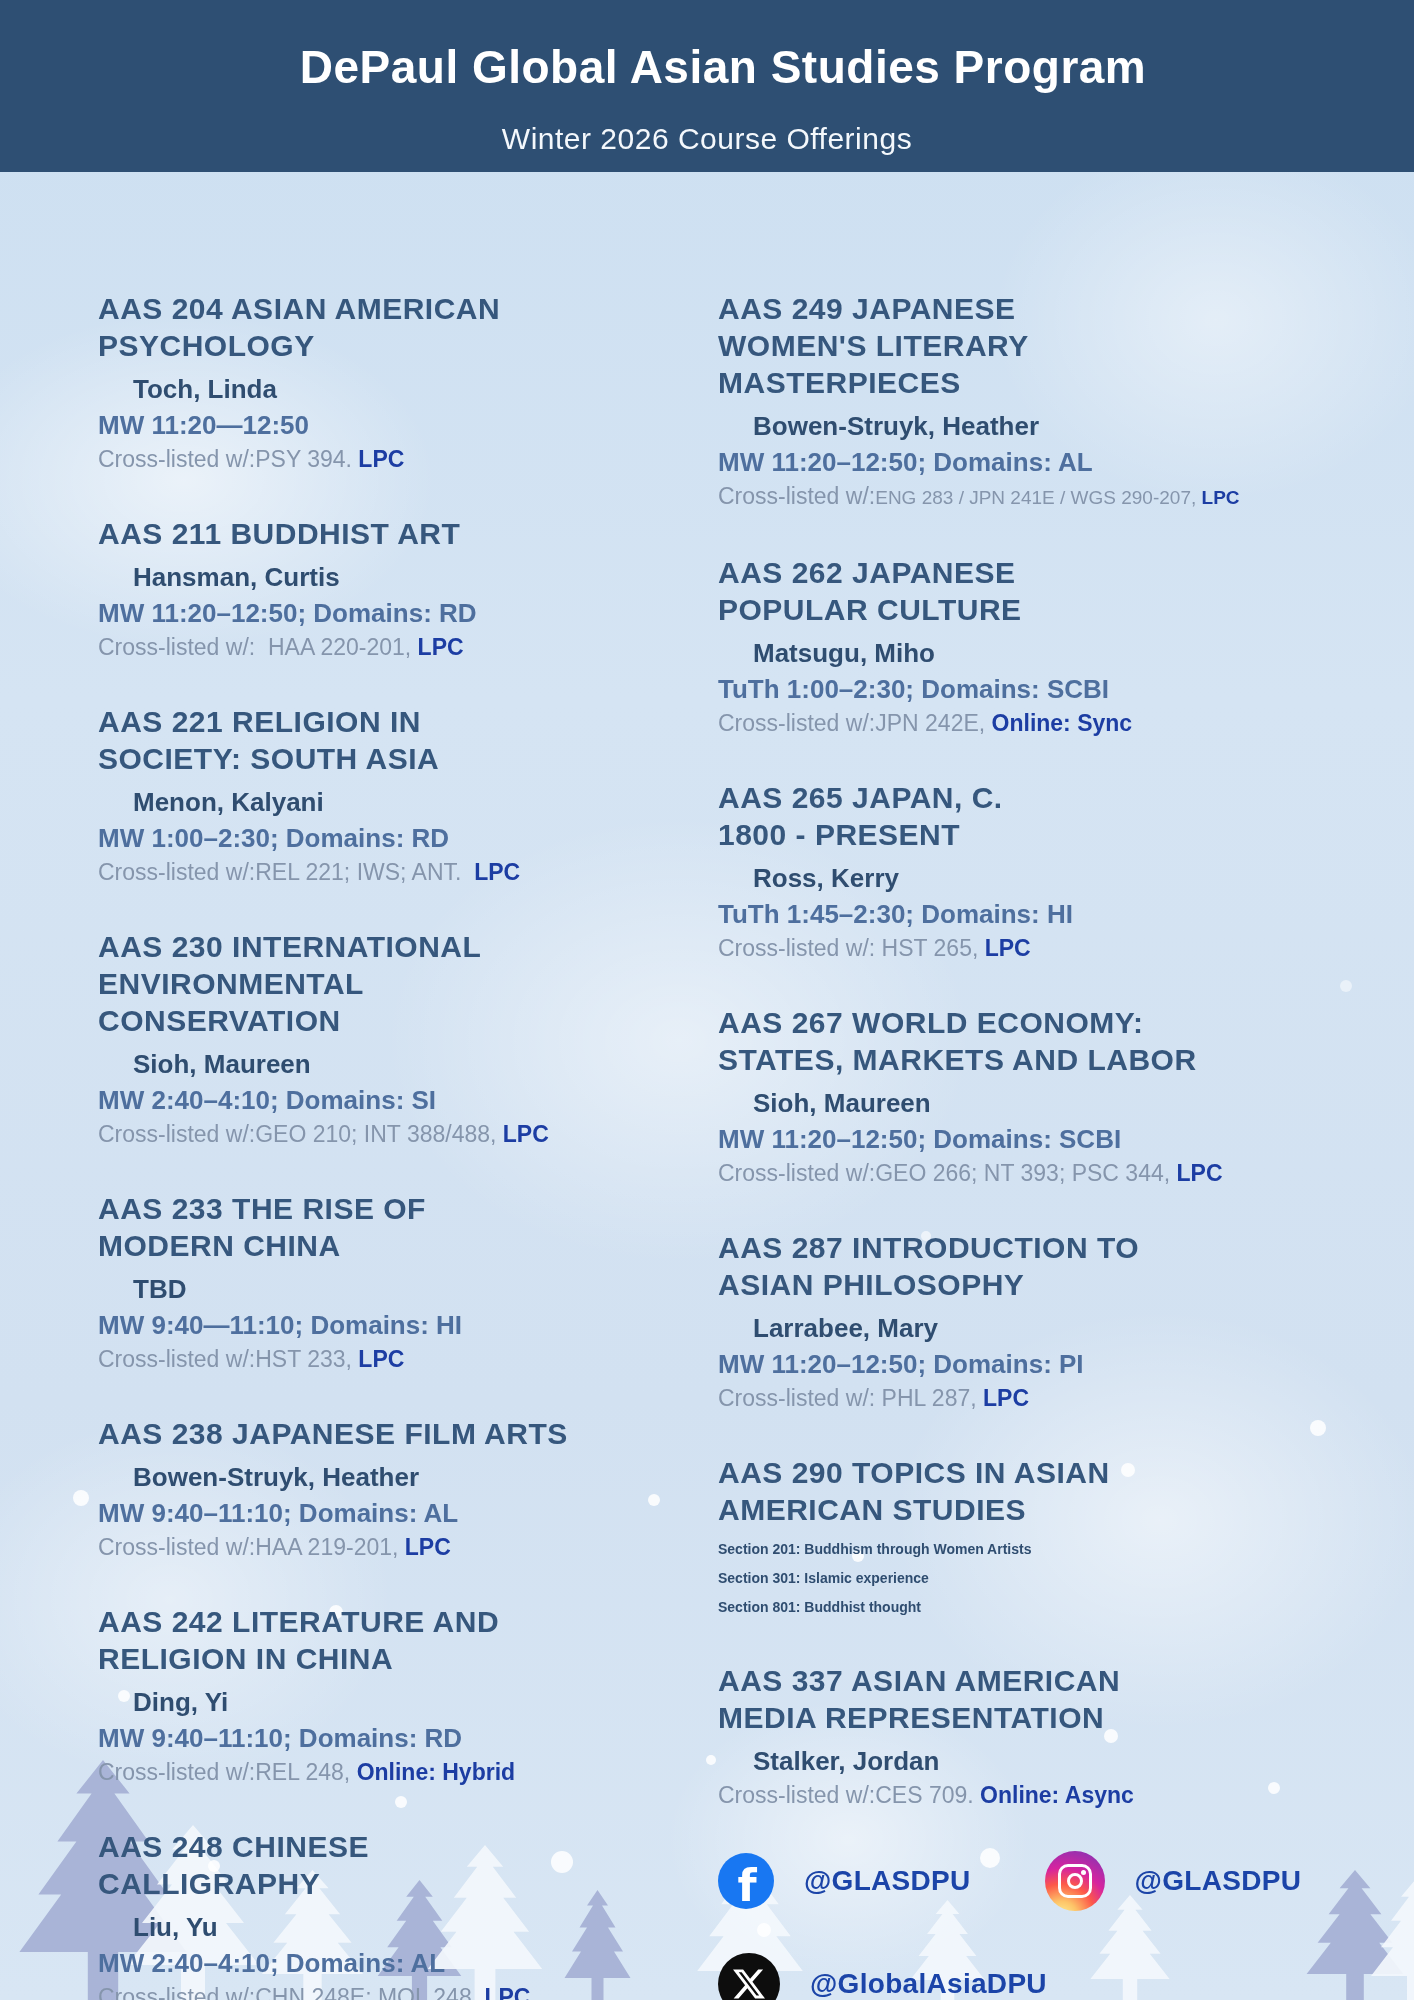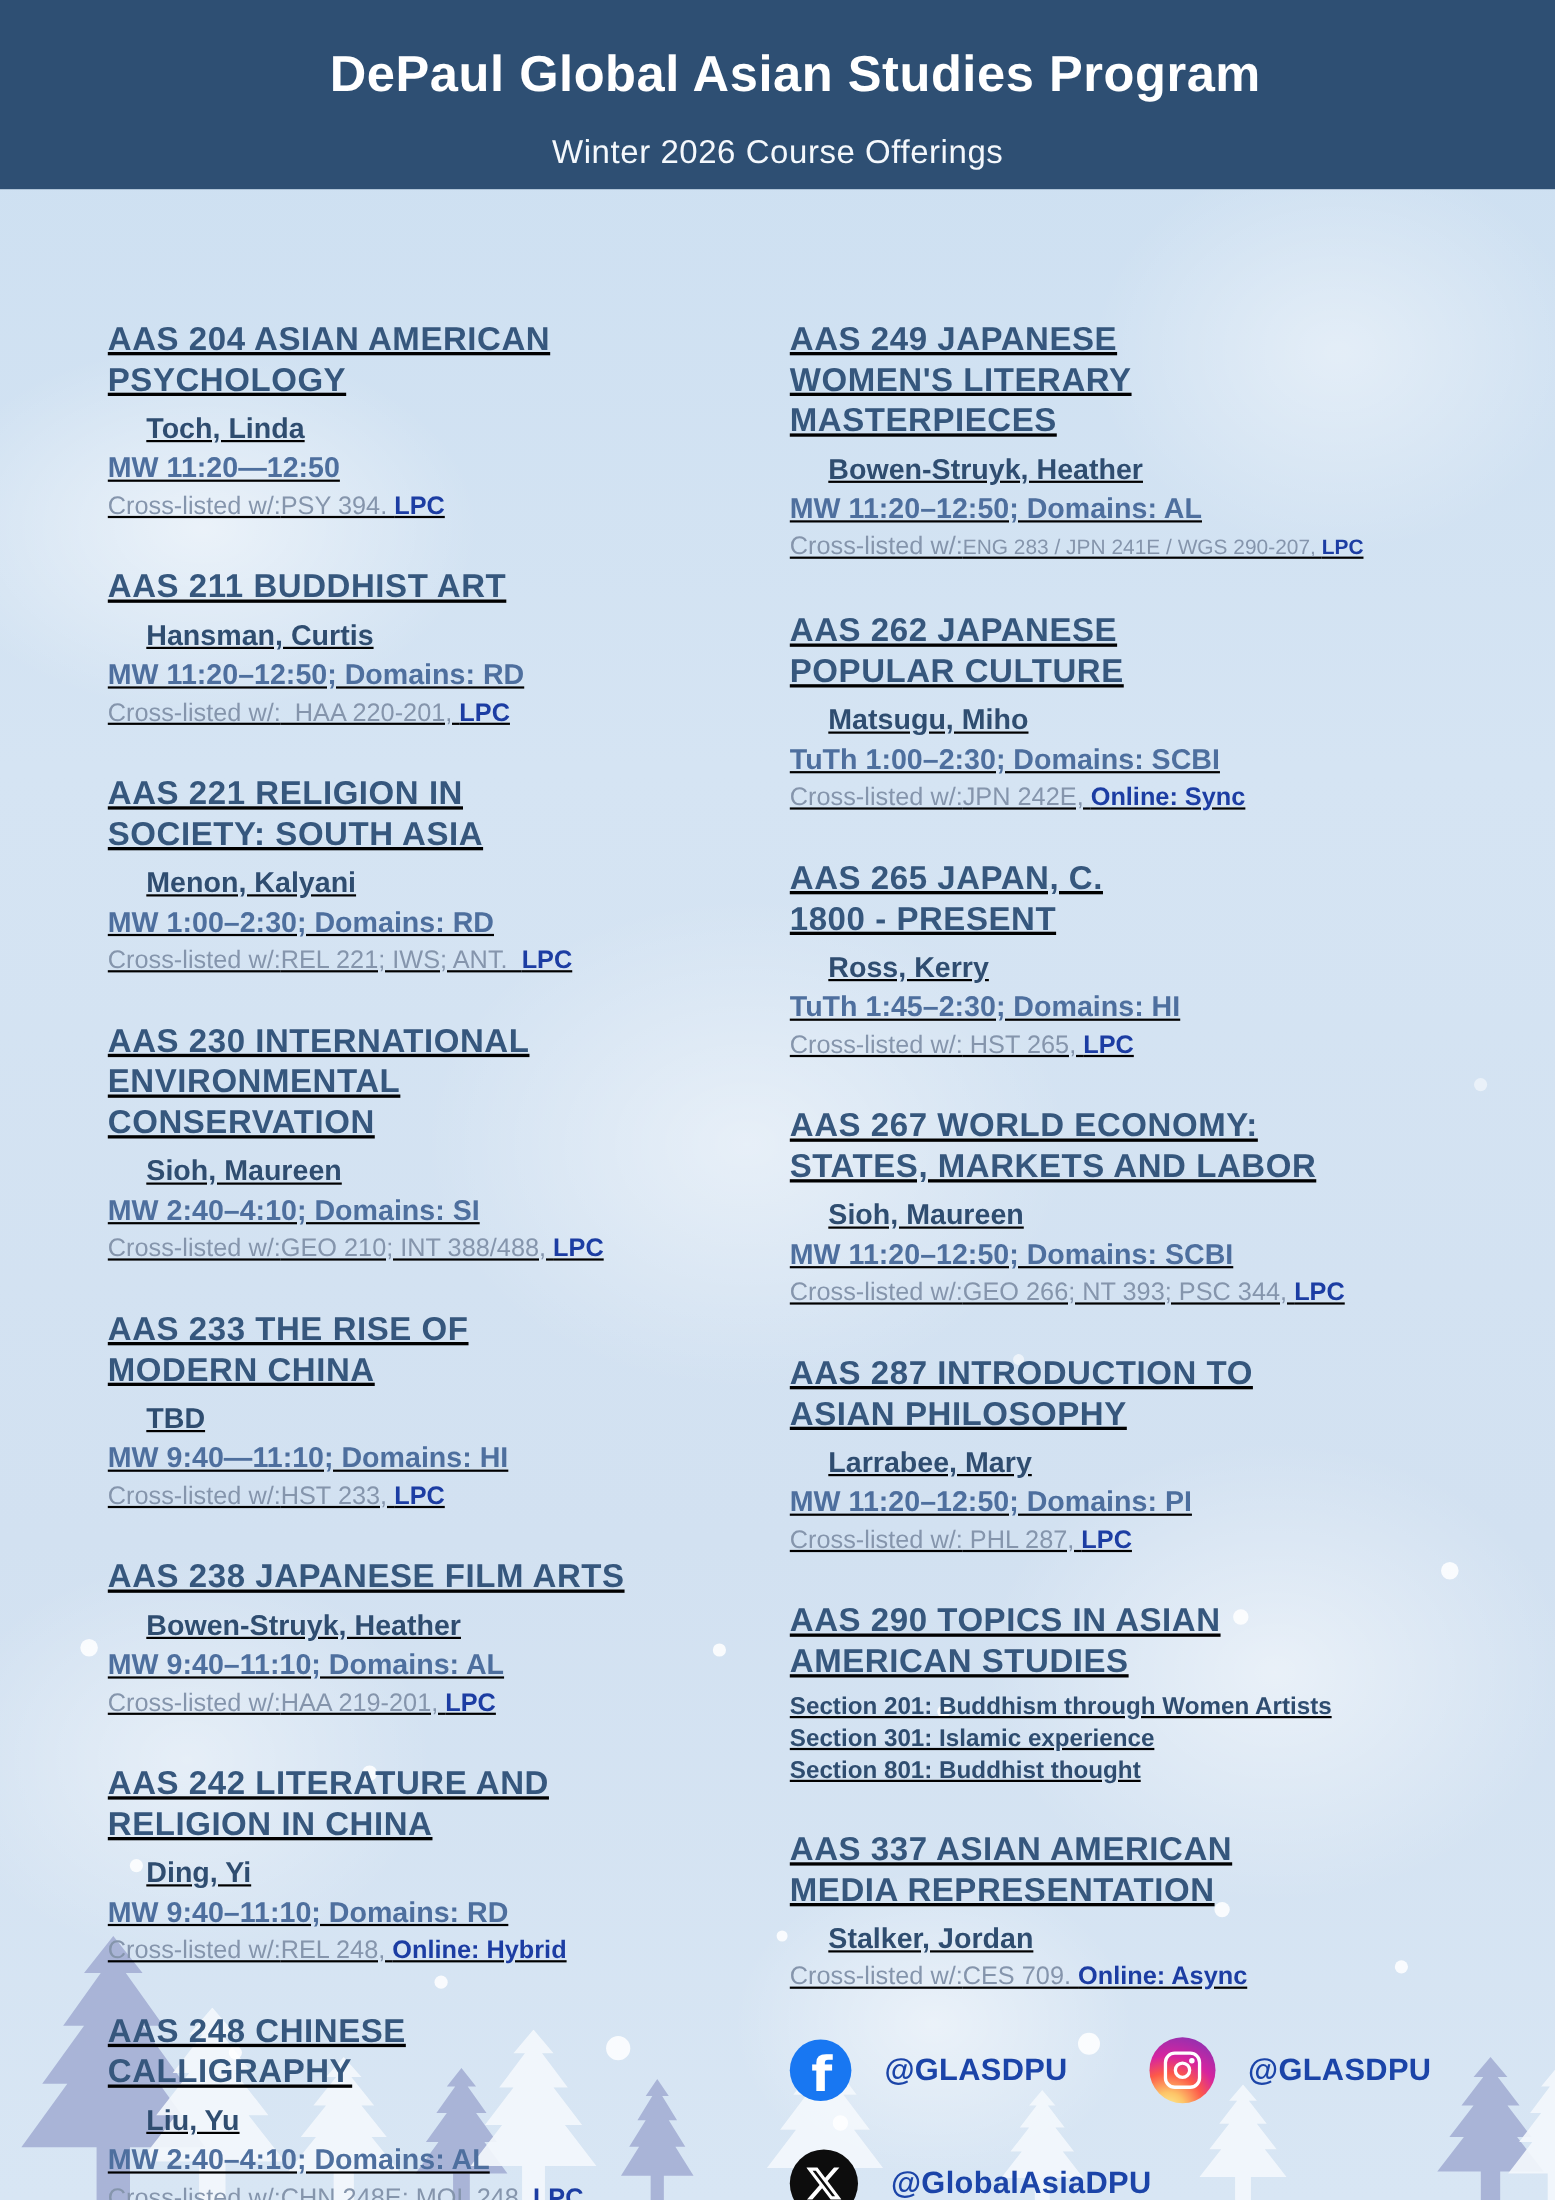--- a/index.html
+++ b/index.html
@@ -43,21 +43,21 @@
   
   .columns{
     position:relative;
     display:flex;
     padding:118px 40px 0 98px;
     gap:120px;
     z-index:3;
   }
   .col-left{flex:0 0 500px;max-width:500px;}
   .col-right{flex:0 0 640px;max-width:640px;}
-  .course{margin-bottom:40px;text-decoration:underline;}
+  .course{margin-bottom:40px;}
   .course-title{
     white-space:pre-line;
     font-size:30px;
     line-height:37px;
     font-weight:bold;
     color:#36577d;
     letter-spacing:.5px;
     margin-bottom:7px;
   }
   .instructor{
@@ -67,21 +67,21 @@
     color:#2f4d70;
     margin-left:35px;
   }
   .time{
     font-size:26px;
     line-height:36px;
     font-weight:bold;
     color:#4e6f9e;
   }
   .section-line{
-    font-size:22px;
+    font-size:14px;
     line-height:29px;
     font-weight:bold;
     color:#2f4d70;
   }
   .cross{
     font-size:23px;
     line-height:32px;
     color:#8595ac;
     white-space:pre-wrap;
   }

